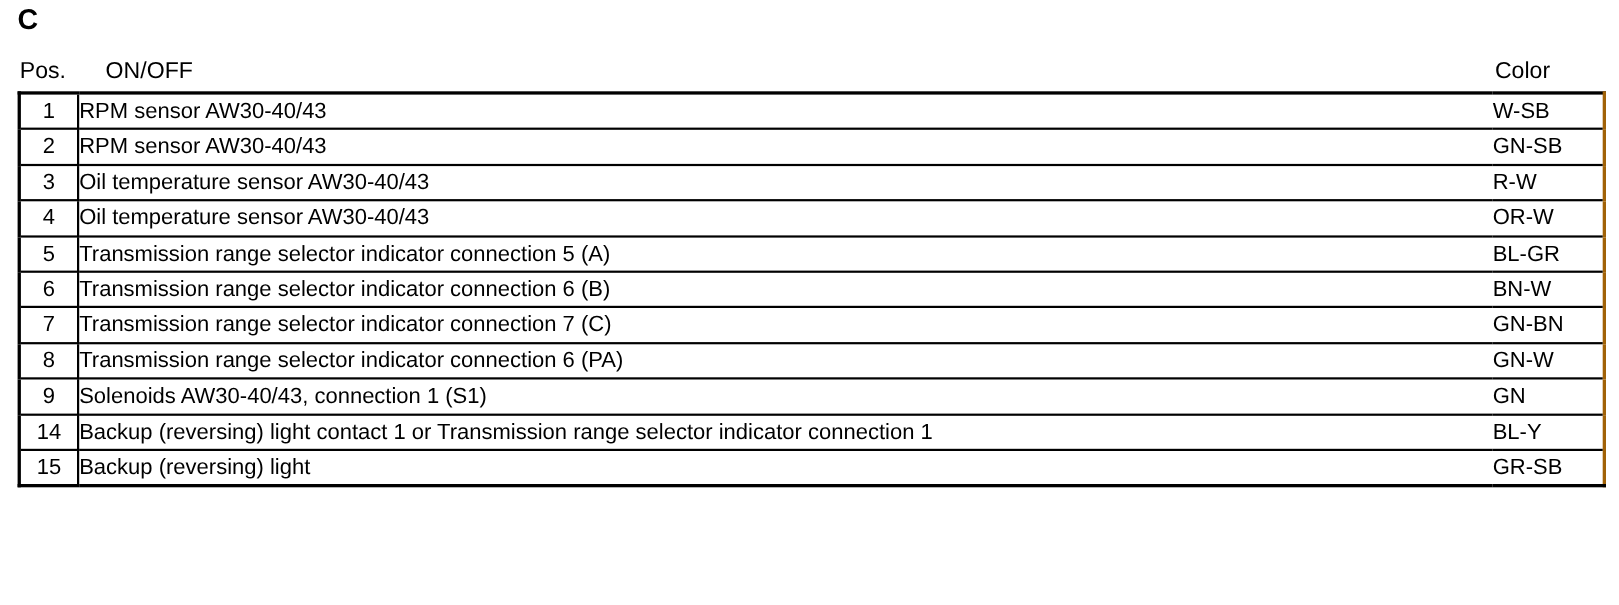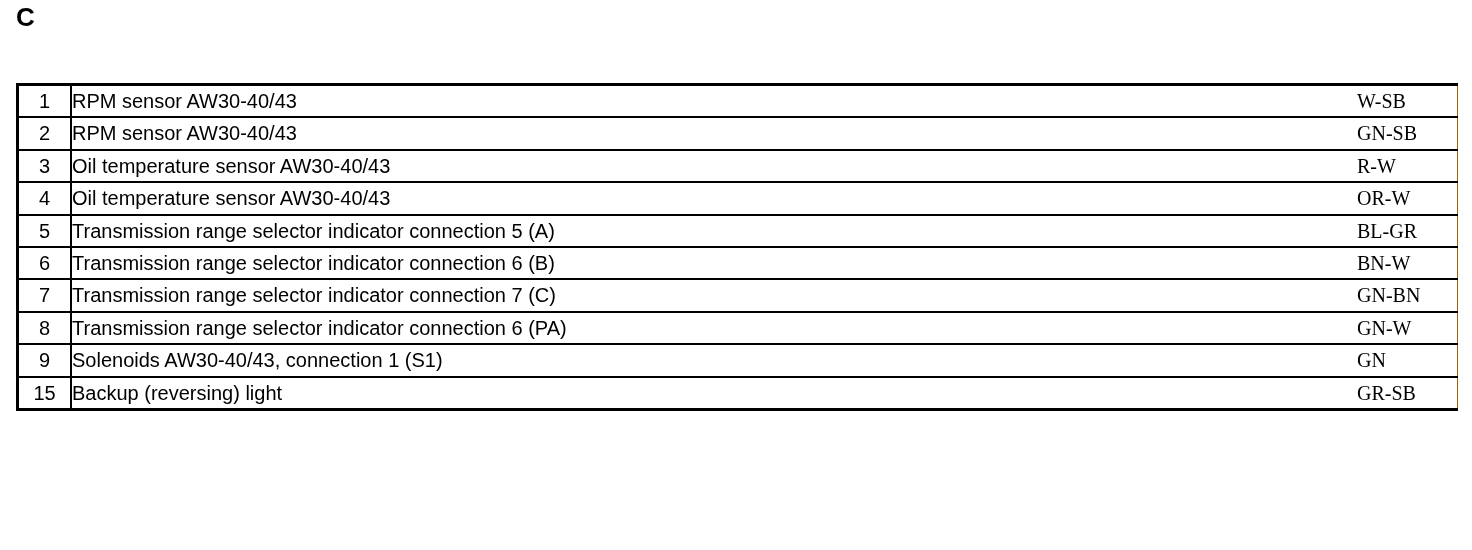--- a/index.html
+++ b/index.html
@@ -80,31 +80,35 @@
     font-size: 20px;
   }
   .cell-desc {
     width: 1285px;
     padding-left: 29px;
     border-right: none;
   }
   .cell-color {
     width: 100px;
     padding-left: 8px;
-    border-right: 1px solid #a16207;
-    font-family: Liberation Serif, serif;
+    border-right: 3px solid #a16207;
   }
 </style>
 </head>
 <body>
 
 <div id="page">
 
   <div class="section-letter">C</div>
 
+  <div class="col-headers">
+    <span class="hdr hdr-pos">Pos.</span>
+    <span class="hdr hdr-onoff">ON/OFF</span>
+    <span class="hdr hdr-color">Color</span>
+  </div>
 
   <table class="wiring-table">
     <tbody id="table-body">
         <tr>
           <td class="cell-pos">1</td>
           <td class="cell-desc">RPM sensor AW30-40/43</td>
           <td class="cell-color">W-SB</td>
         </tr>
         <tr>
           <td class="cell-pos">2</td>
@@ -140,20 +144,25 @@
           <td class="cell-pos">8</td>
           <td class="cell-desc">Transmission range selector indicator connection 6 (PA)</td>
           <td class="cell-color">GN-W</td>
         </tr>
         <tr>
           <td class="cell-pos">9</td>
           <td class="cell-desc">Solenoids AW30-40/43, connection 1 (S1)</td>
           <td class="cell-color">GN</td>
         </tr>
         <tr>
+          <td class="cell-pos">14</td>
+          <td class="cell-desc">Backup (reversing) light contact 1 or Transmission range selector indicator connection 1</td>
+          <td class="cell-color">BL-Y</td>
+        </tr>
+        <tr>
           <td class="cell-pos">15</td>
           <td class="cell-desc">Backup (reversing) light</td>
           <td class="cell-color">GR-SB</td>
         </tr>
       </tbody>
   </table>
 
 </div>
 
 </body></html>

